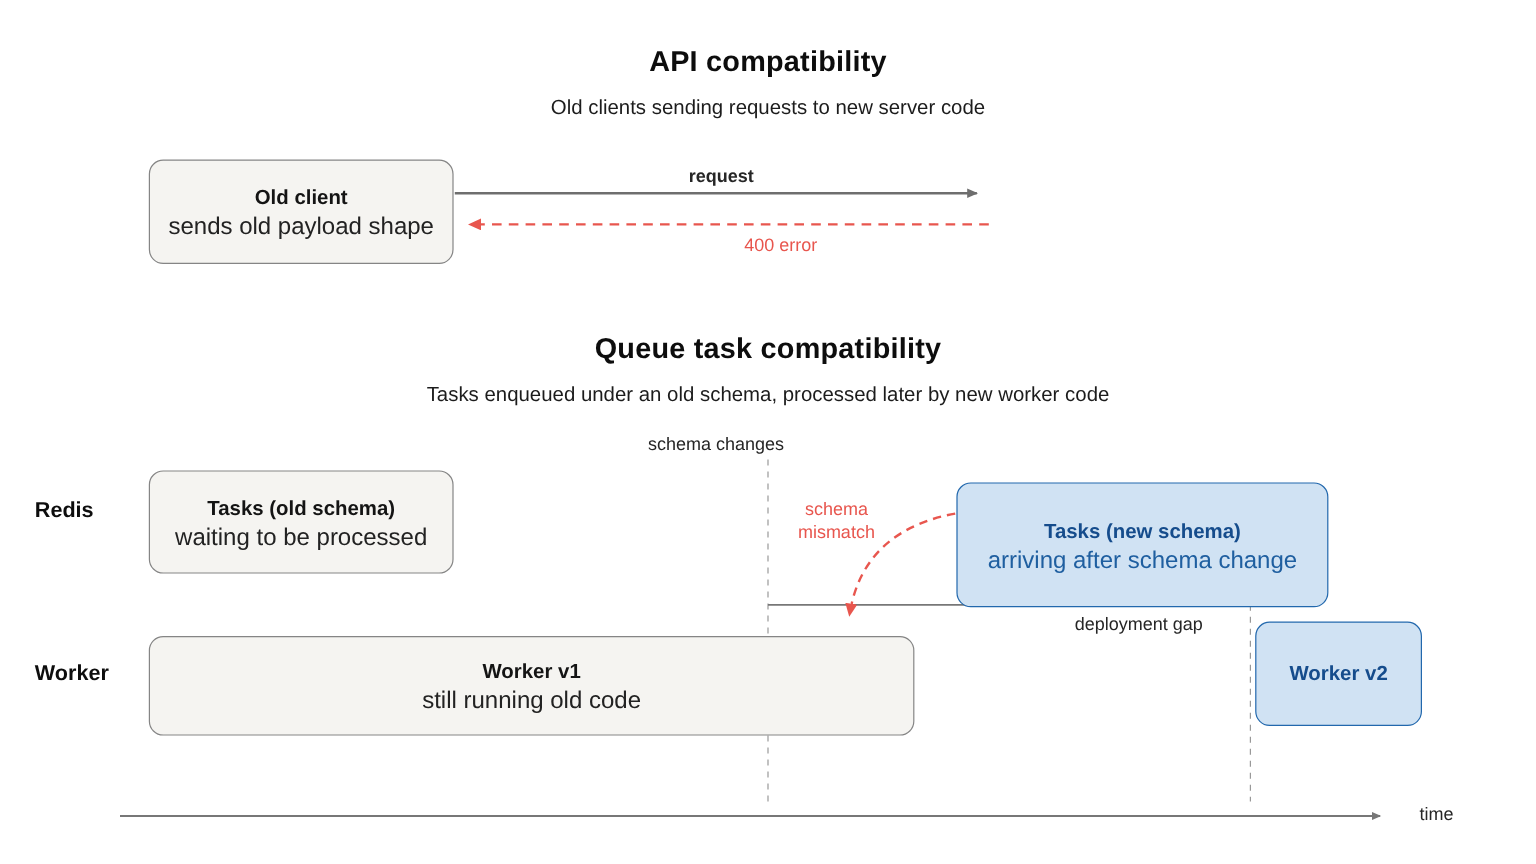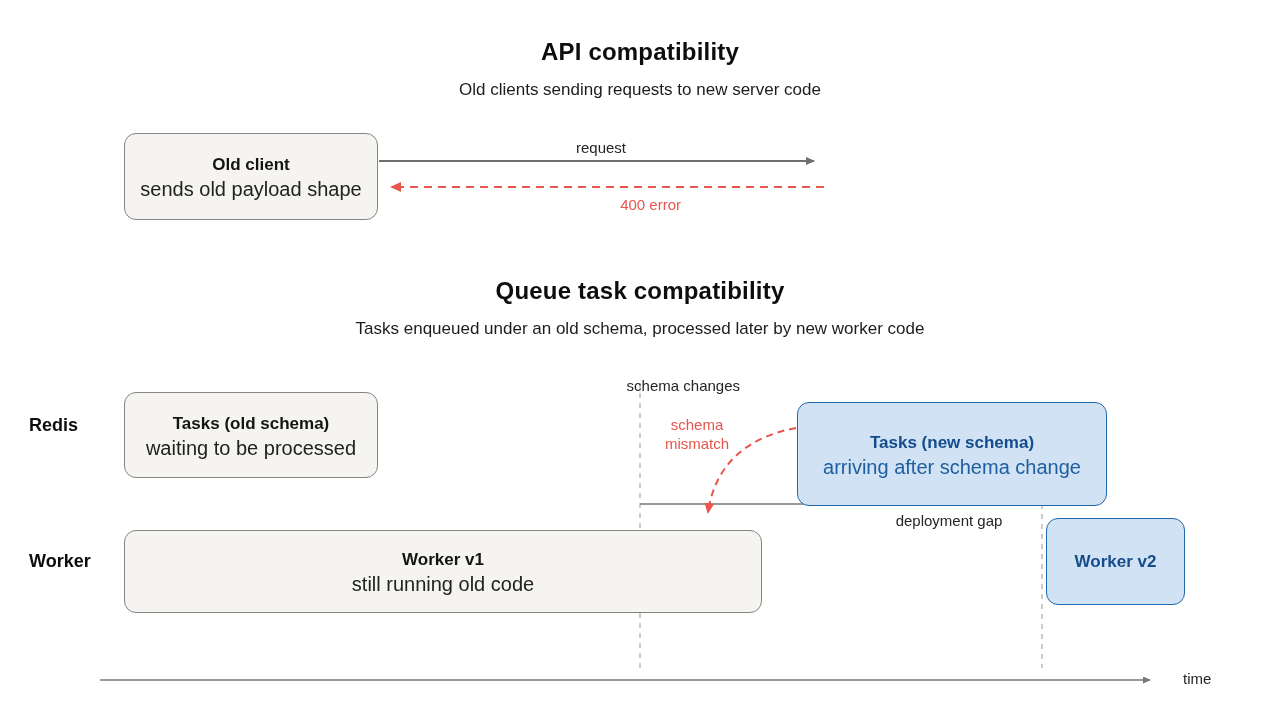--- a/index.html
+++ b/index.html
@@ -59,27 +59,27 @@
 
   <div class="abs center-text sec-sub" style="top:80px;">Old clients sending requests to new server code</div>
   <div class="abs center-text sec-title" style="top:38px;">API compatibility</div>
 
   <div class="node node-gray" style="left:124px;top:133px;width:254px;height:87px;">
     <div class="node-title">Old client</div>
     <div class="node-sub">sends old payload shape</div>
   </div>
 
 
-  <div class="abs small-label" style="left:521px;top:139px;width:160px;text-align:center;">request</div>
+  <div class="abs small-label" style="left:521px;top:139px;width:160px;text-align:center;font-weight:bold;">request</div>
   <div class="abs red-label" style="left:521px;top:195px;width:160px;text-align:right;">400 error</div>
 
   <div class="abs center-text sec-title" style="top:277px;">Queue task compatibility</div>
   <div class="abs center-text sec-sub" style="top:319px;">Tasks enqueued under an old schema, processed later by new worker code</div>
 
-  <div class="abs small-label" style="left:540px;top:362px;width:200px;text-align:right;margin-top:15px;">schema changes</div>
+  <div class="abs small-label" style="left:540px;top:362px;width:200px;text-align:left;">schema changes</div>
 
   <div class="abs red-label" style="left:627px;top:415px;width:140px;text-align:center;">
     <div>schema</div>
     <div>mismatch</div>
   </div>
 
   <div class="abs small-label" style="left:849px;top:512px;width:200px;text-align:center;">deployment gap</div>
 
   <div class="abs lane-label" style="left:29px;top:415px;">Redis</div>
   <div class="abs lane-label" style="left:29px;top:551px;">Worker</div>

